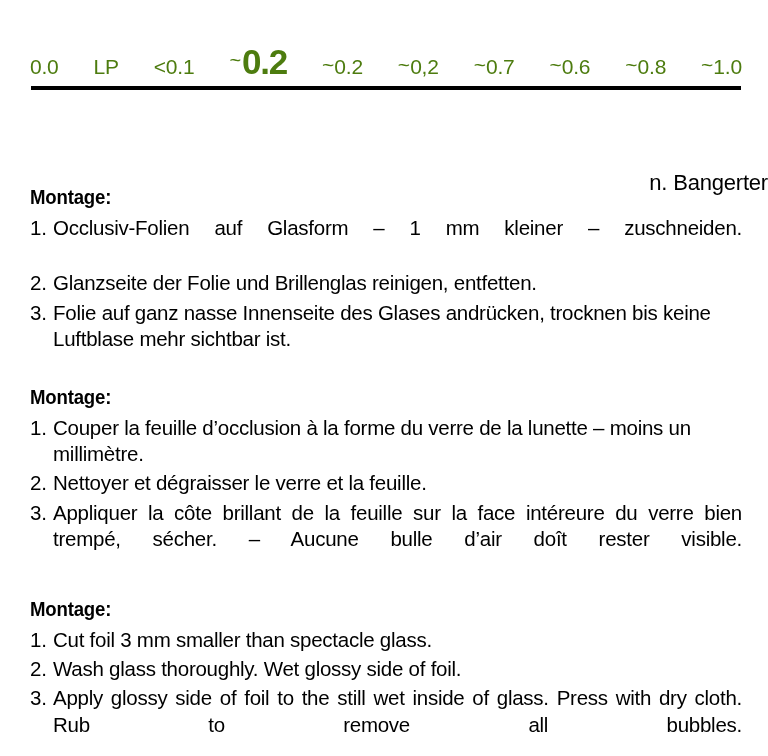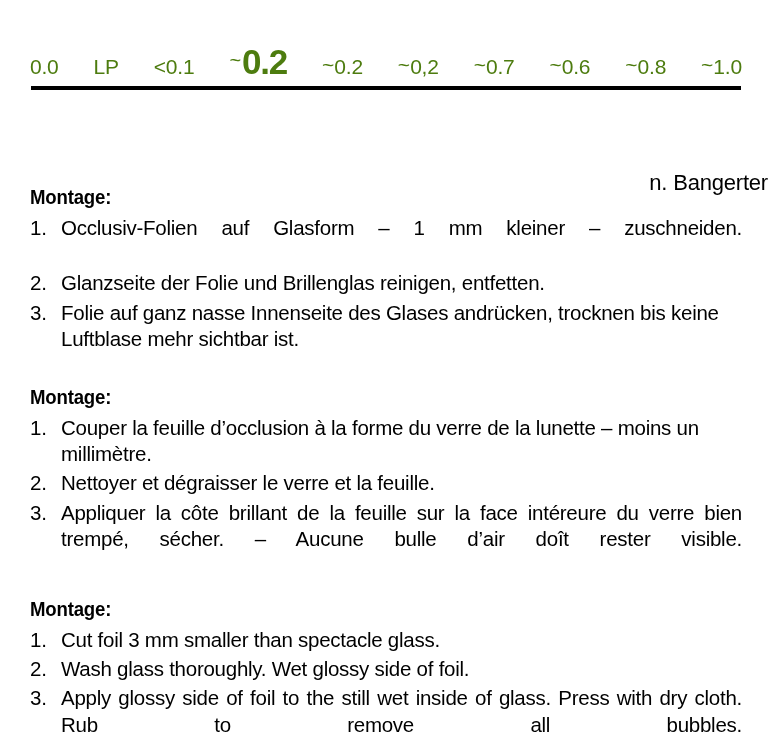--- a/index.html
+++ b/index.html
@@ -140,21 +140,20 @@
   }
   .step .num {
     position: absolute;
     left: 0;
     top: 0;
     font-size: 20.5px;
     line-height: 1.28;
   }
   .step .body {
     display: block;
-    margin-left: 8px;
   }
   .step.justify .body {
     text-align: justify;
   }
   .step.justify .body::after {
     content: "";
     display: inline-block;
     width: 100%;
   }
 

